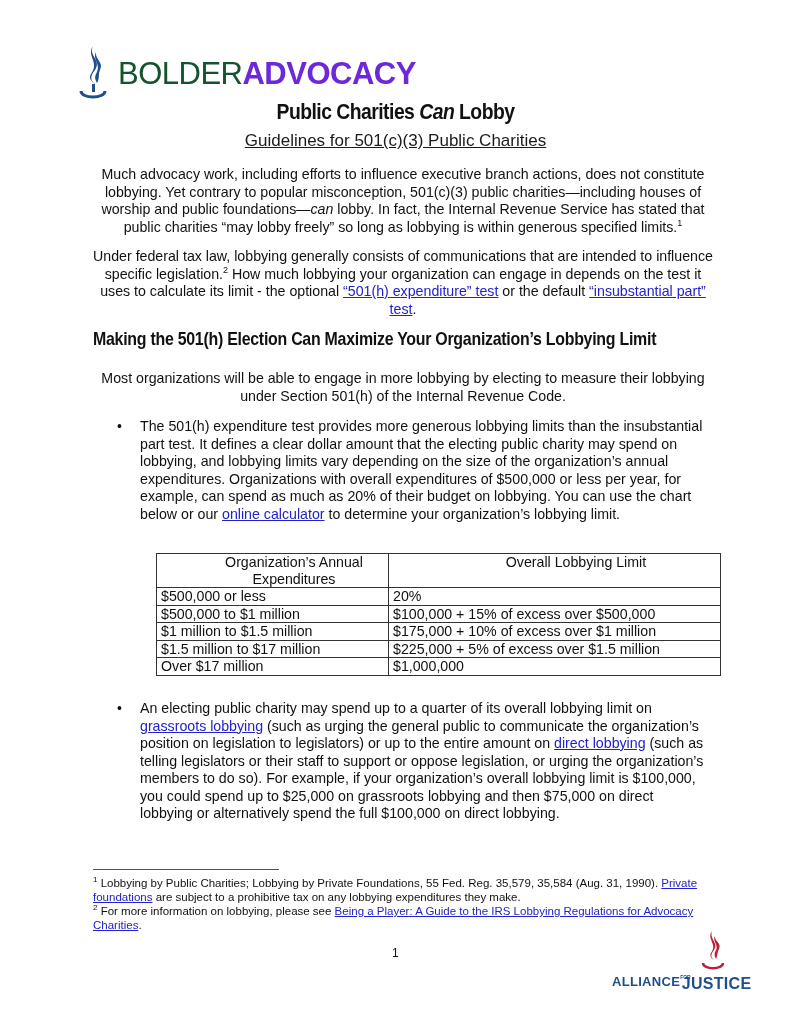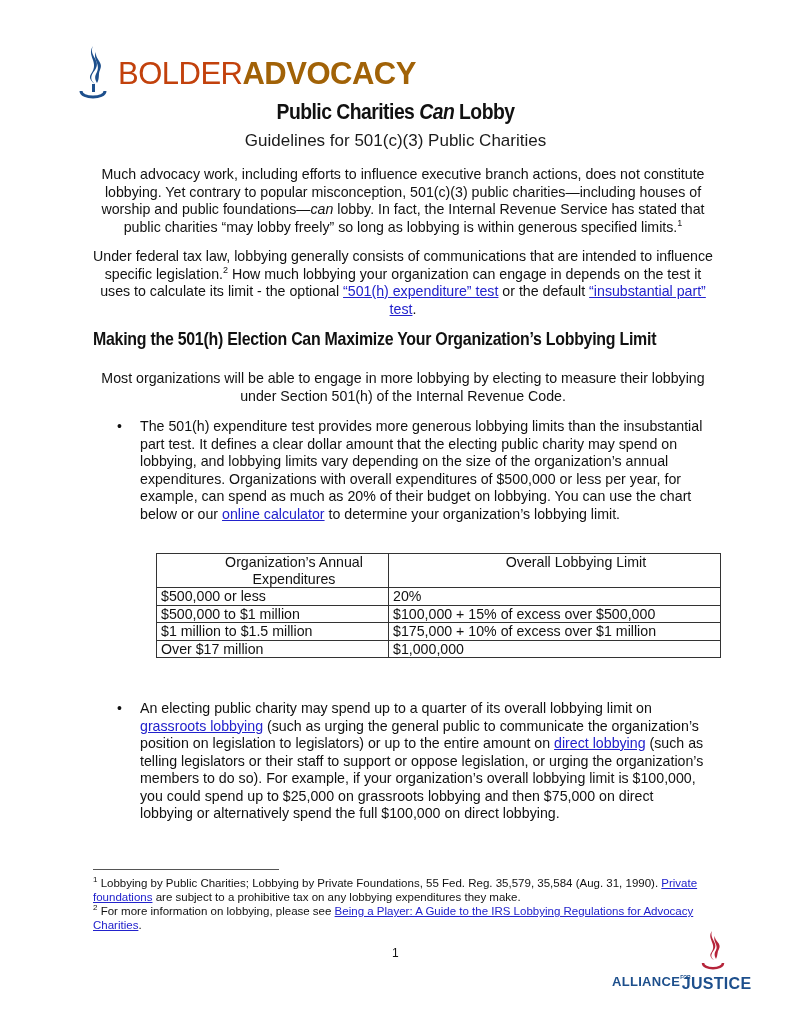--- a/index.html
+++ b/index.html
@@ -5,28 +5,28 @@
   html, body { margin: 0; padding: 0; background: #ffffff; }
   body { width: 791px; height: 1024px; position: relative; overflow: hidden;
          font-family: "Liberation Sans", sans-serif; color: #111; }
   .abs { position: absolute; }
   a, .link { color: #1a0dab; color: #2222cc; text-decoration: underline; }
 
   
   .logo { left: 78px; top: 44px; height: 58px; display: flex; align-items: center; }
   .logo-flame { width: 30px; height: 58px; }
   .logo-text { margin-left: 10px; font-size: 31px; letter-spacing: -0.5px; line-height: 1; margin-top: 0px; }
-  .logo-bolder { color: #c2410c; font-weight: normal; }
-  .logo-advocacy { color: #a16207; font-weight: bold; }
+  .logo-bolder { color: #14532d; font-weight: normal; }
+  .logo-advocacy { color: #6d28d9; font-weight: bold; }
 
   
   .title { left: 0; width: 791px; top: 99px; text-align: center; font-size: 22px; font-weight: bold;
            letter-spacing: -0.6px; font-family: "Liberation Sans", sans-serif; transform: scaleX(0.88); }
   .title em { font-style: italic; }
-  .subtitle { left: 0; width: 791px; top: 131px; text-align: center; font-size: 17px; color: #1a1a1a; }
+  .subtitle { left: 0; width: 791px; top: 131px; text-align: center; font-size: 17px; color: #1a1a1a; text-decoration: underline; }
 
   .para { left: 93px; width: 620px; font-size: 14.2px; line-height: 17.5px; text-align: center; }
   .para sup { font-size: 9px; vertical-align: super; line-height: 0; }
 
   .h2 { left: 93px; top: 328px; font-size: 18.5px; font-weight: bold; letter-spacing: -0.3px;
         transform-origin: left top; transform: scaleX(0.86); white-space: nowrap; }
 
   .bullet-dot { left: 117px; font-size: 14px; }
   .bullet-text { left: 140px; width: 570px; font-size: 14.2px; line-height: 17.5px; }
 
@@ -88,20 +88,24 @@
       </tr>
     <tr>
         <td>$500,000 to $1 million</td>
         <td>$100,000 + 15% of excess over $500,000</td>
       </tr>
     <tr>
         <td>$1 million to $1.5 million</td>
         <td>$175,000 + 10% of excess over $1 million</td>
       </tr>
     <tr>
+        <td>$1.5 million to $17 million</td>
+        <td>$225,000 + 5% of excess over $1.5 million</td>
+      </tr>
+    <tr>
         <td>Over $17 million</td>
         <td>$1,000,000</td>
       </tr>
   </tbody>
 </table>
 
 <div class="abs bullet-dot" style="top:700px;">•</div>
 <div class="abs bullet-text" style="top:700px;"><span>An electing public charity may spend up to a quarter of its overall lobbying limit on </span><a class="link">grassroots lobbying</a><span> (such as urging the general public to communicate the organization’s position on legislation to legislators) or up to the entire amount on </span><a class="link">direct lobbying</a><span> (such as telling legislators or their staff to support or oppose legislation, or urging the organization’s members to do so). For example, if your organization’s overall lobbying limit is $100,000, you could spend up to $25,000 on grassroots lobbying and then $75,000 on direct lobbying or alternatively spend the full $100,000 on direct lobbying.</span></div>
 
 <div class="abs fn-rule"></div>

